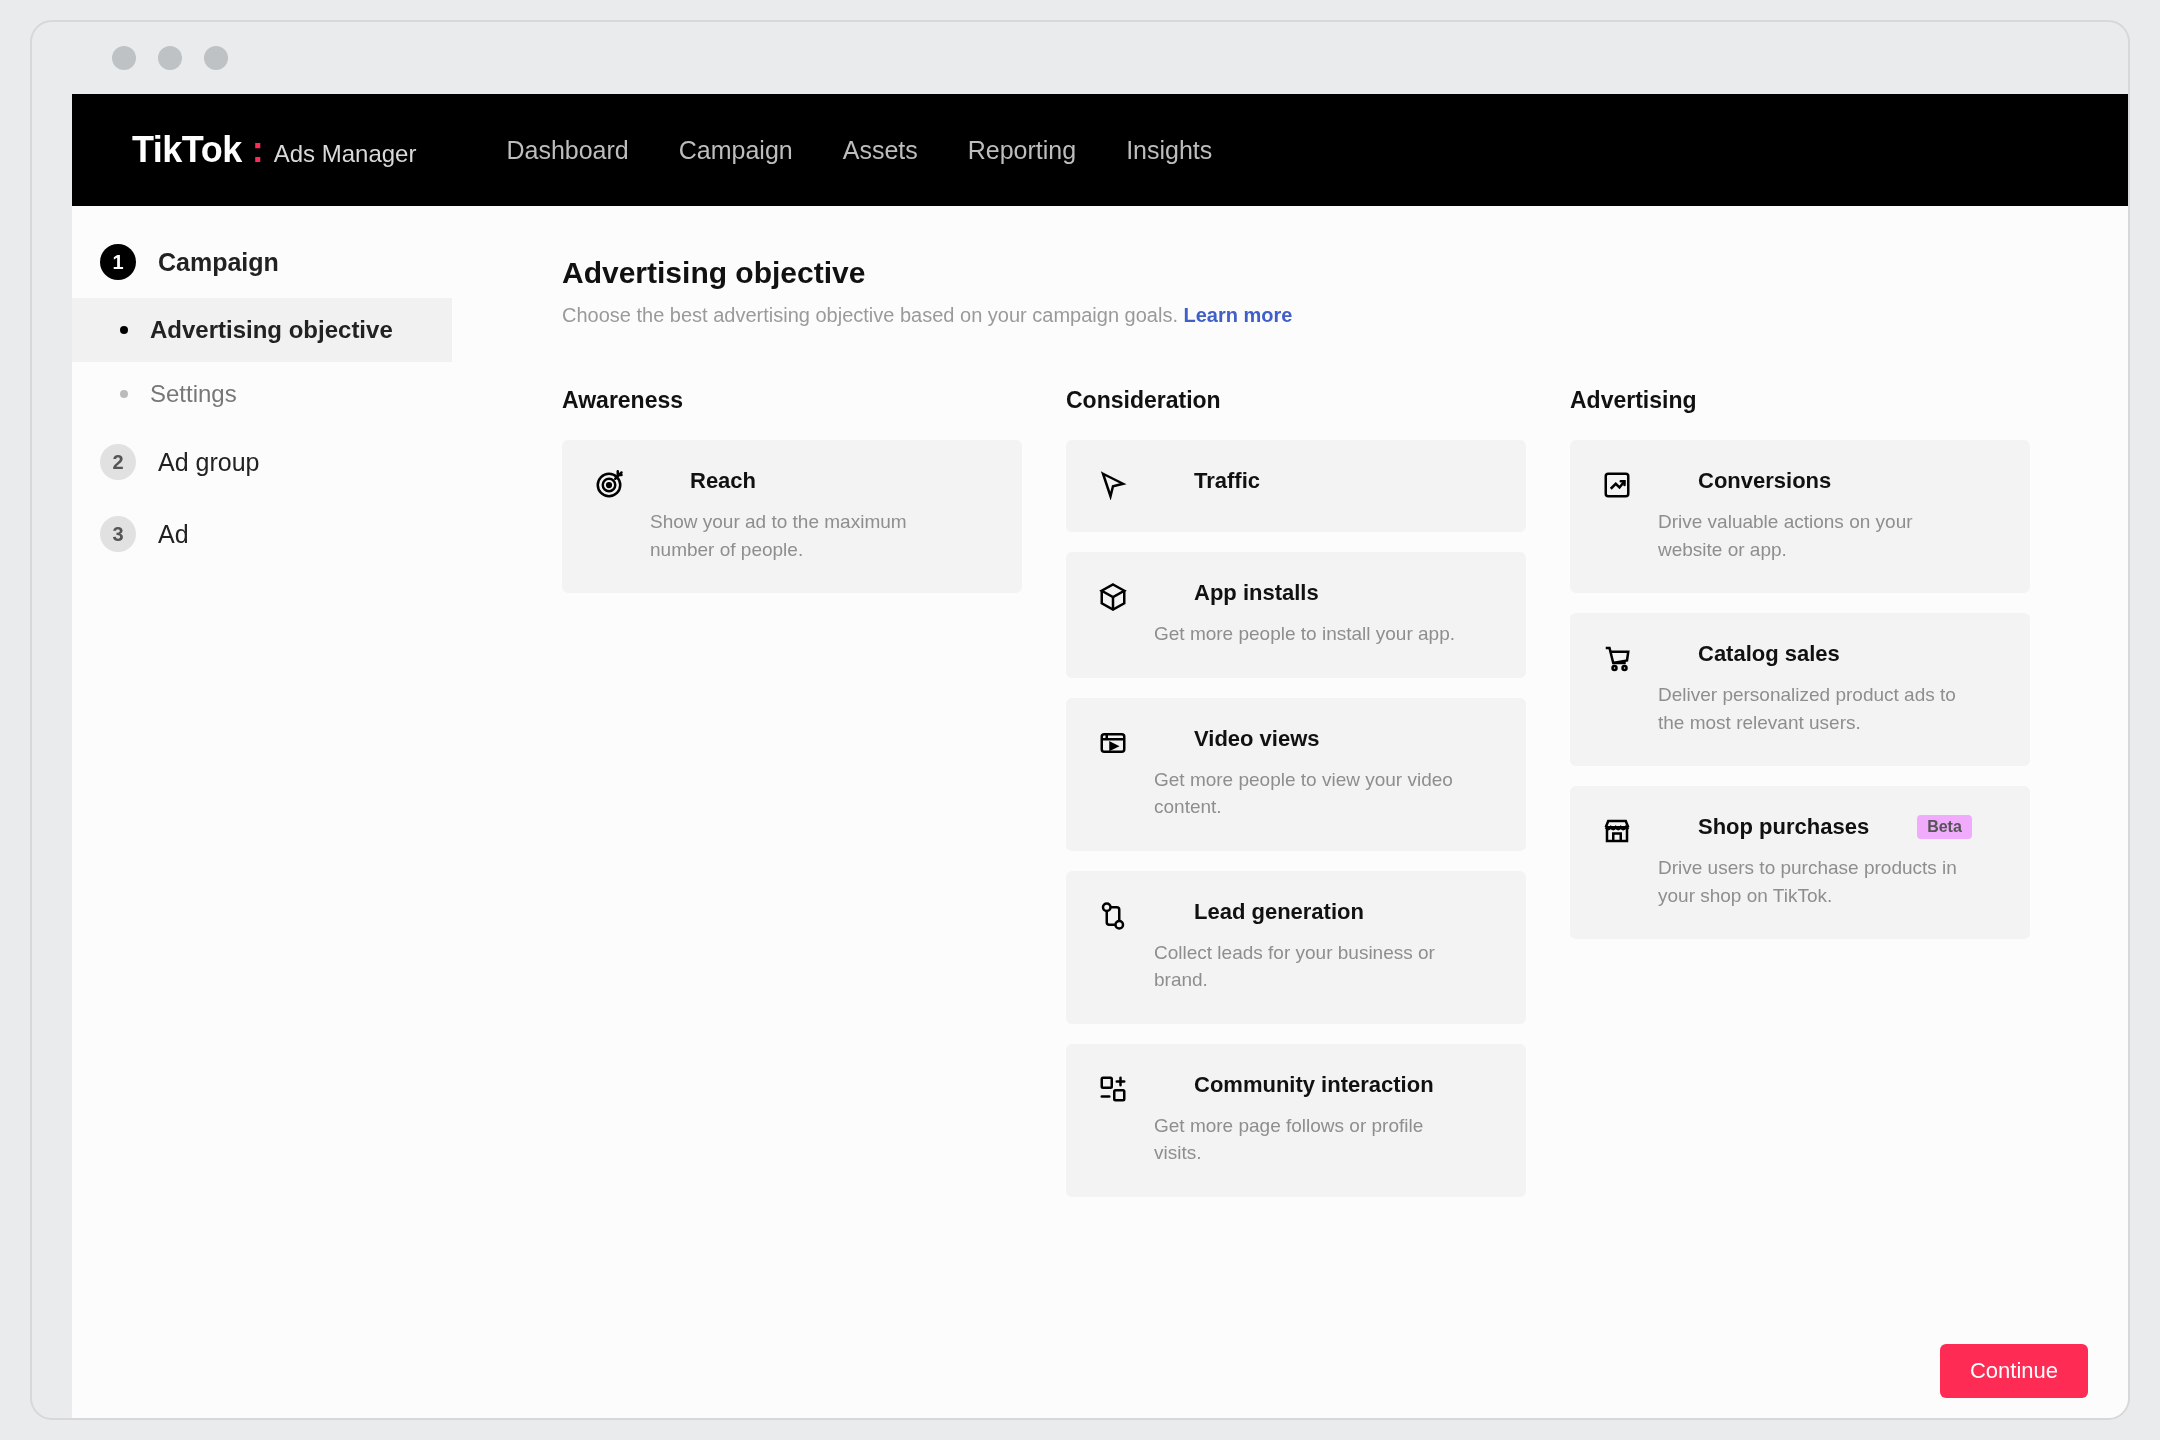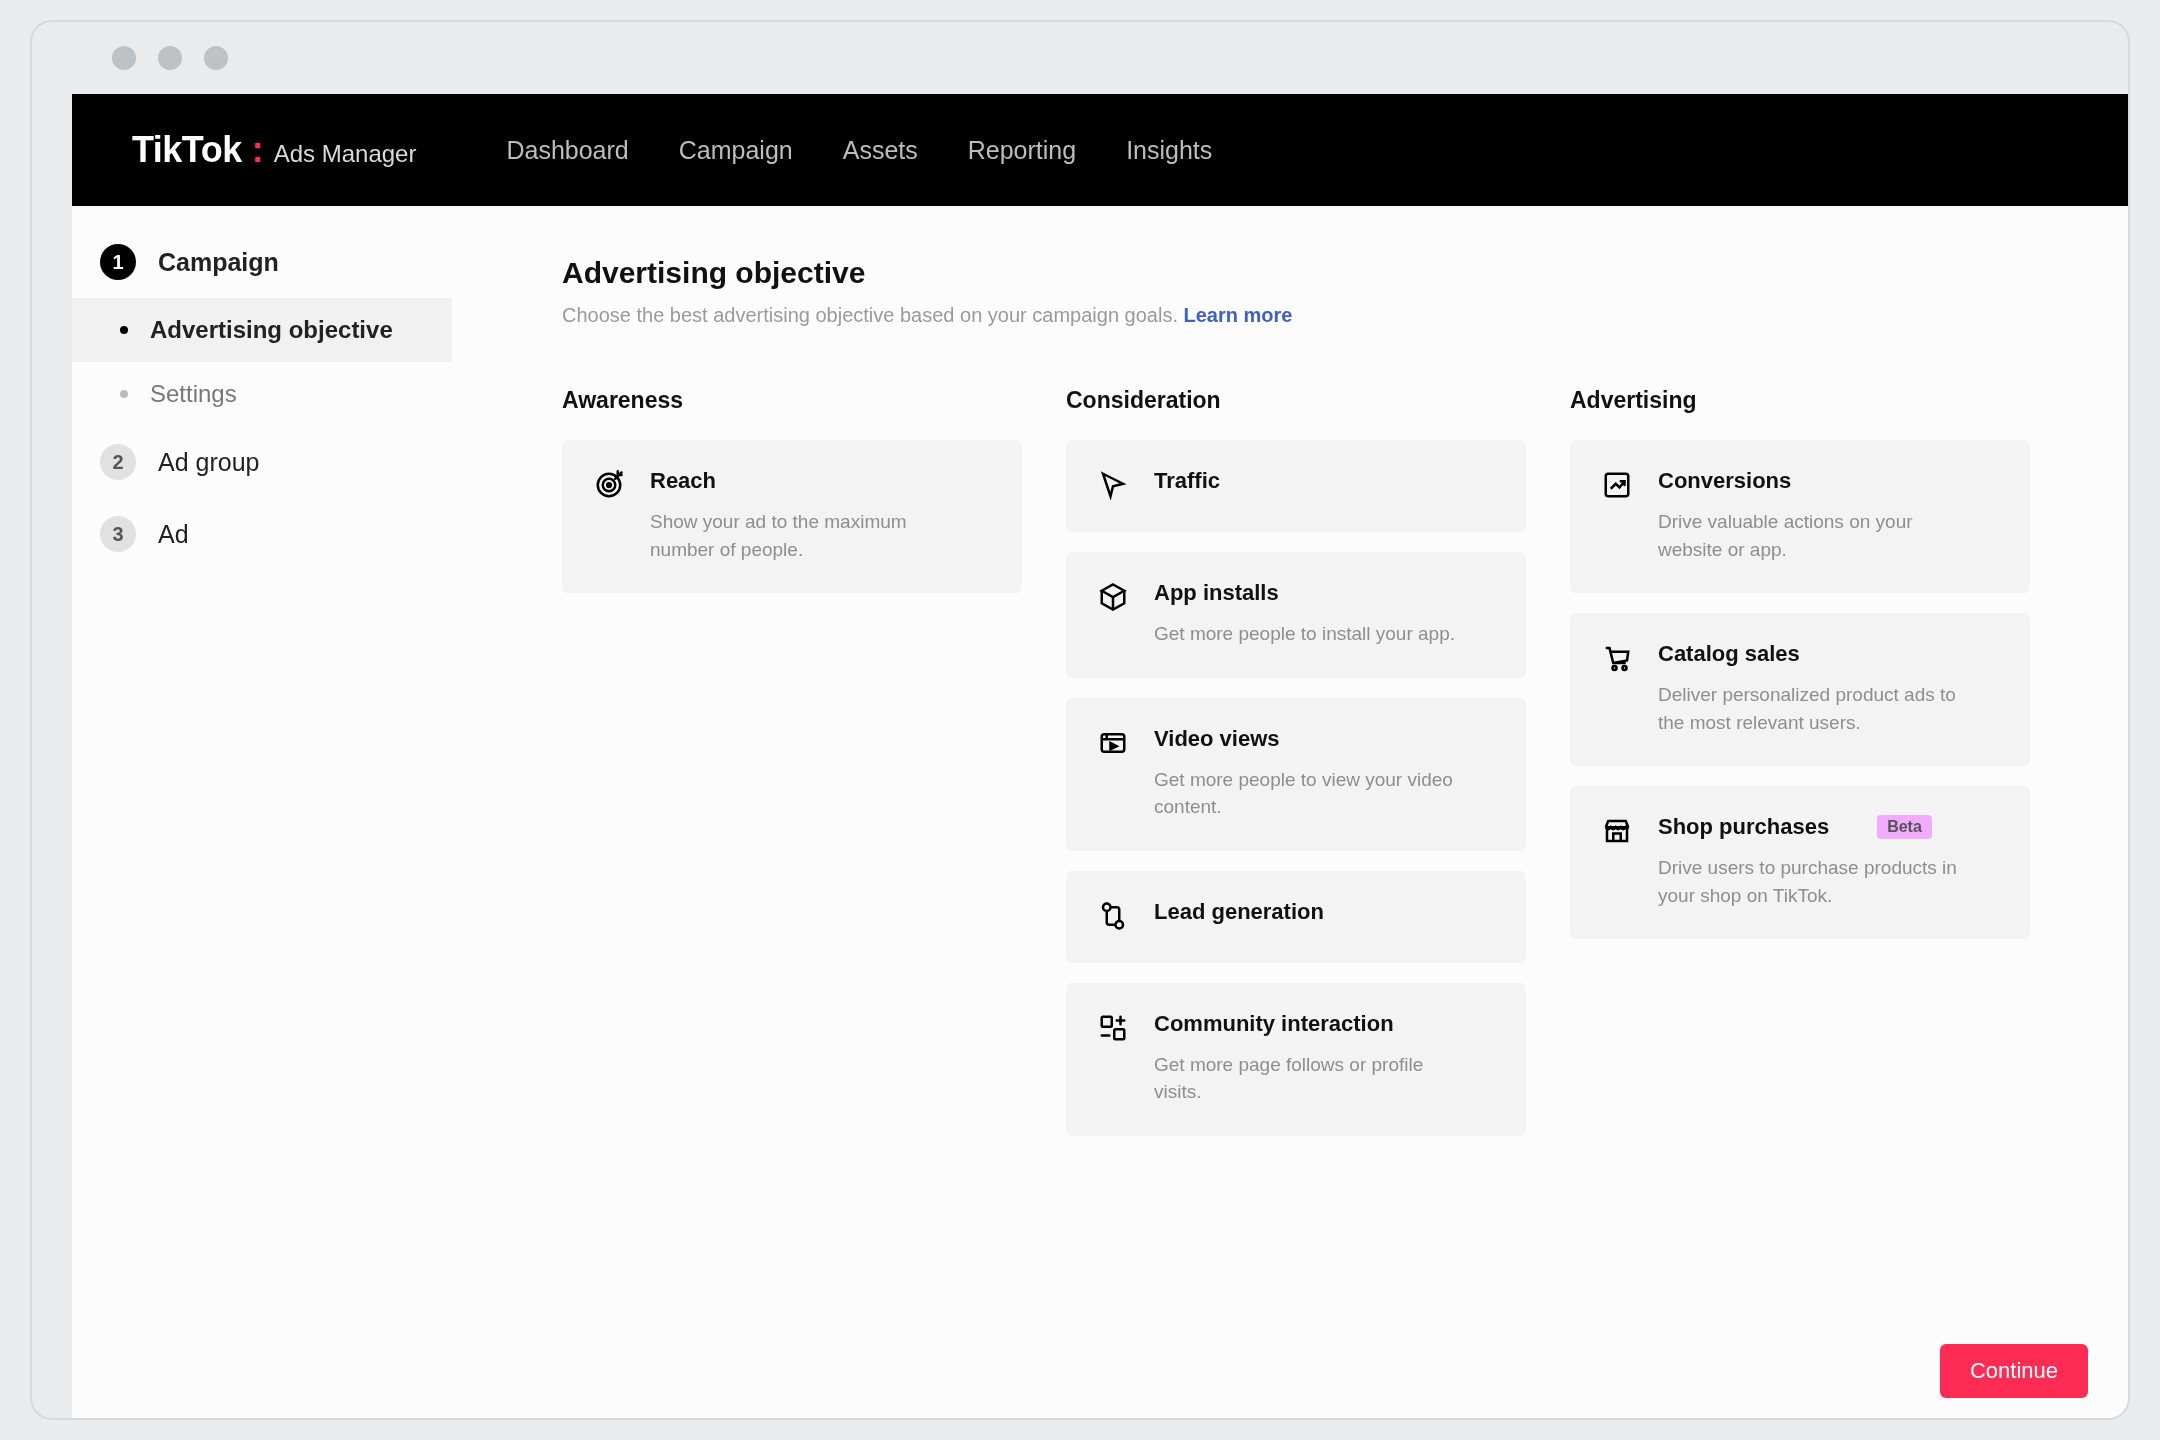--- a/index.html
+++ b/index.html
@@ -63,21 +63,21 @@
   .col-title { font-size:23px; font-weight:700; color:#111; margin-bottom:6px; }
 
   .card {
     background:#f3f3f3; border-radius:6px; padding:28px 30px 30px 30px;
     display:flex; gap:24px; cursor:pointer;
   }
   .card .icon { width:34px; height:34px; flex-shrink:0; color:#000; display:flex; align-items:center; justify-content:center; }
   .card .icon svg { width:30px; height:30px; }
   .card-body { flex:1; }
   .card-title-row { display:flex; align-items:center; gap:14px; }
-  .card-title { font-size:22px; font-weight:700; color:#111; }
+  .card-title { font-size:22px; font-weight:700; color:#111;margin-left:40px; }
   .badge {
     background:#f0abfc; color:#555; font-size:16px; font-weight:600;
     padding:3px 10px; border-radius:4px;margin-left:34px;
   }
   .card-desc { margin-top:14px; font-size:19px; color:#8e8e8e; line-height:1.45; max-width:320px; }
 
   .footer {
     position:absolute; right:40px; bottom:20px;
   }
   .continue-btn {
@@ -213,20 +213,21 @@
               <span class="icon">
                 <svg viewBox="0 0 24 24" fill="none" stroke="currentColor" stroke-width="2">
                     <circle cx="7" cy="5" r="3"></circle>
                     <circle cx="17" cy="19" r="3"></circle>
                     <path d="M7 8 V17 Q7 19 9 19 H14"></path>
                     <path d="M17 16 V7 Q17 5 15 5 H10"></path>
                   </svg>
               </span>
               <div class="card-body">
                 <div class="card-title">Lead generation</div>
+                <div class="card-desc">Collect leads for your business or brand.</div>
               </div>
             </div>
 
             <div class="card">
               <span class="icon">
                 <svg viewBox="0 0 24 24" fill="none" stroke="currentColor" stroke-width="2">
                     <rect x="3" y="3" width="8" height="8" rx="1"></rect>
                     <rect x="13" y="13" width="8" height="8" rx="1"></rect>
                     <path d="M15 6 H21 M18 3 V9" stroke-linecap="round"></path>
                     <path d="M3 18 H9" stroke-linecap="round"></path>

